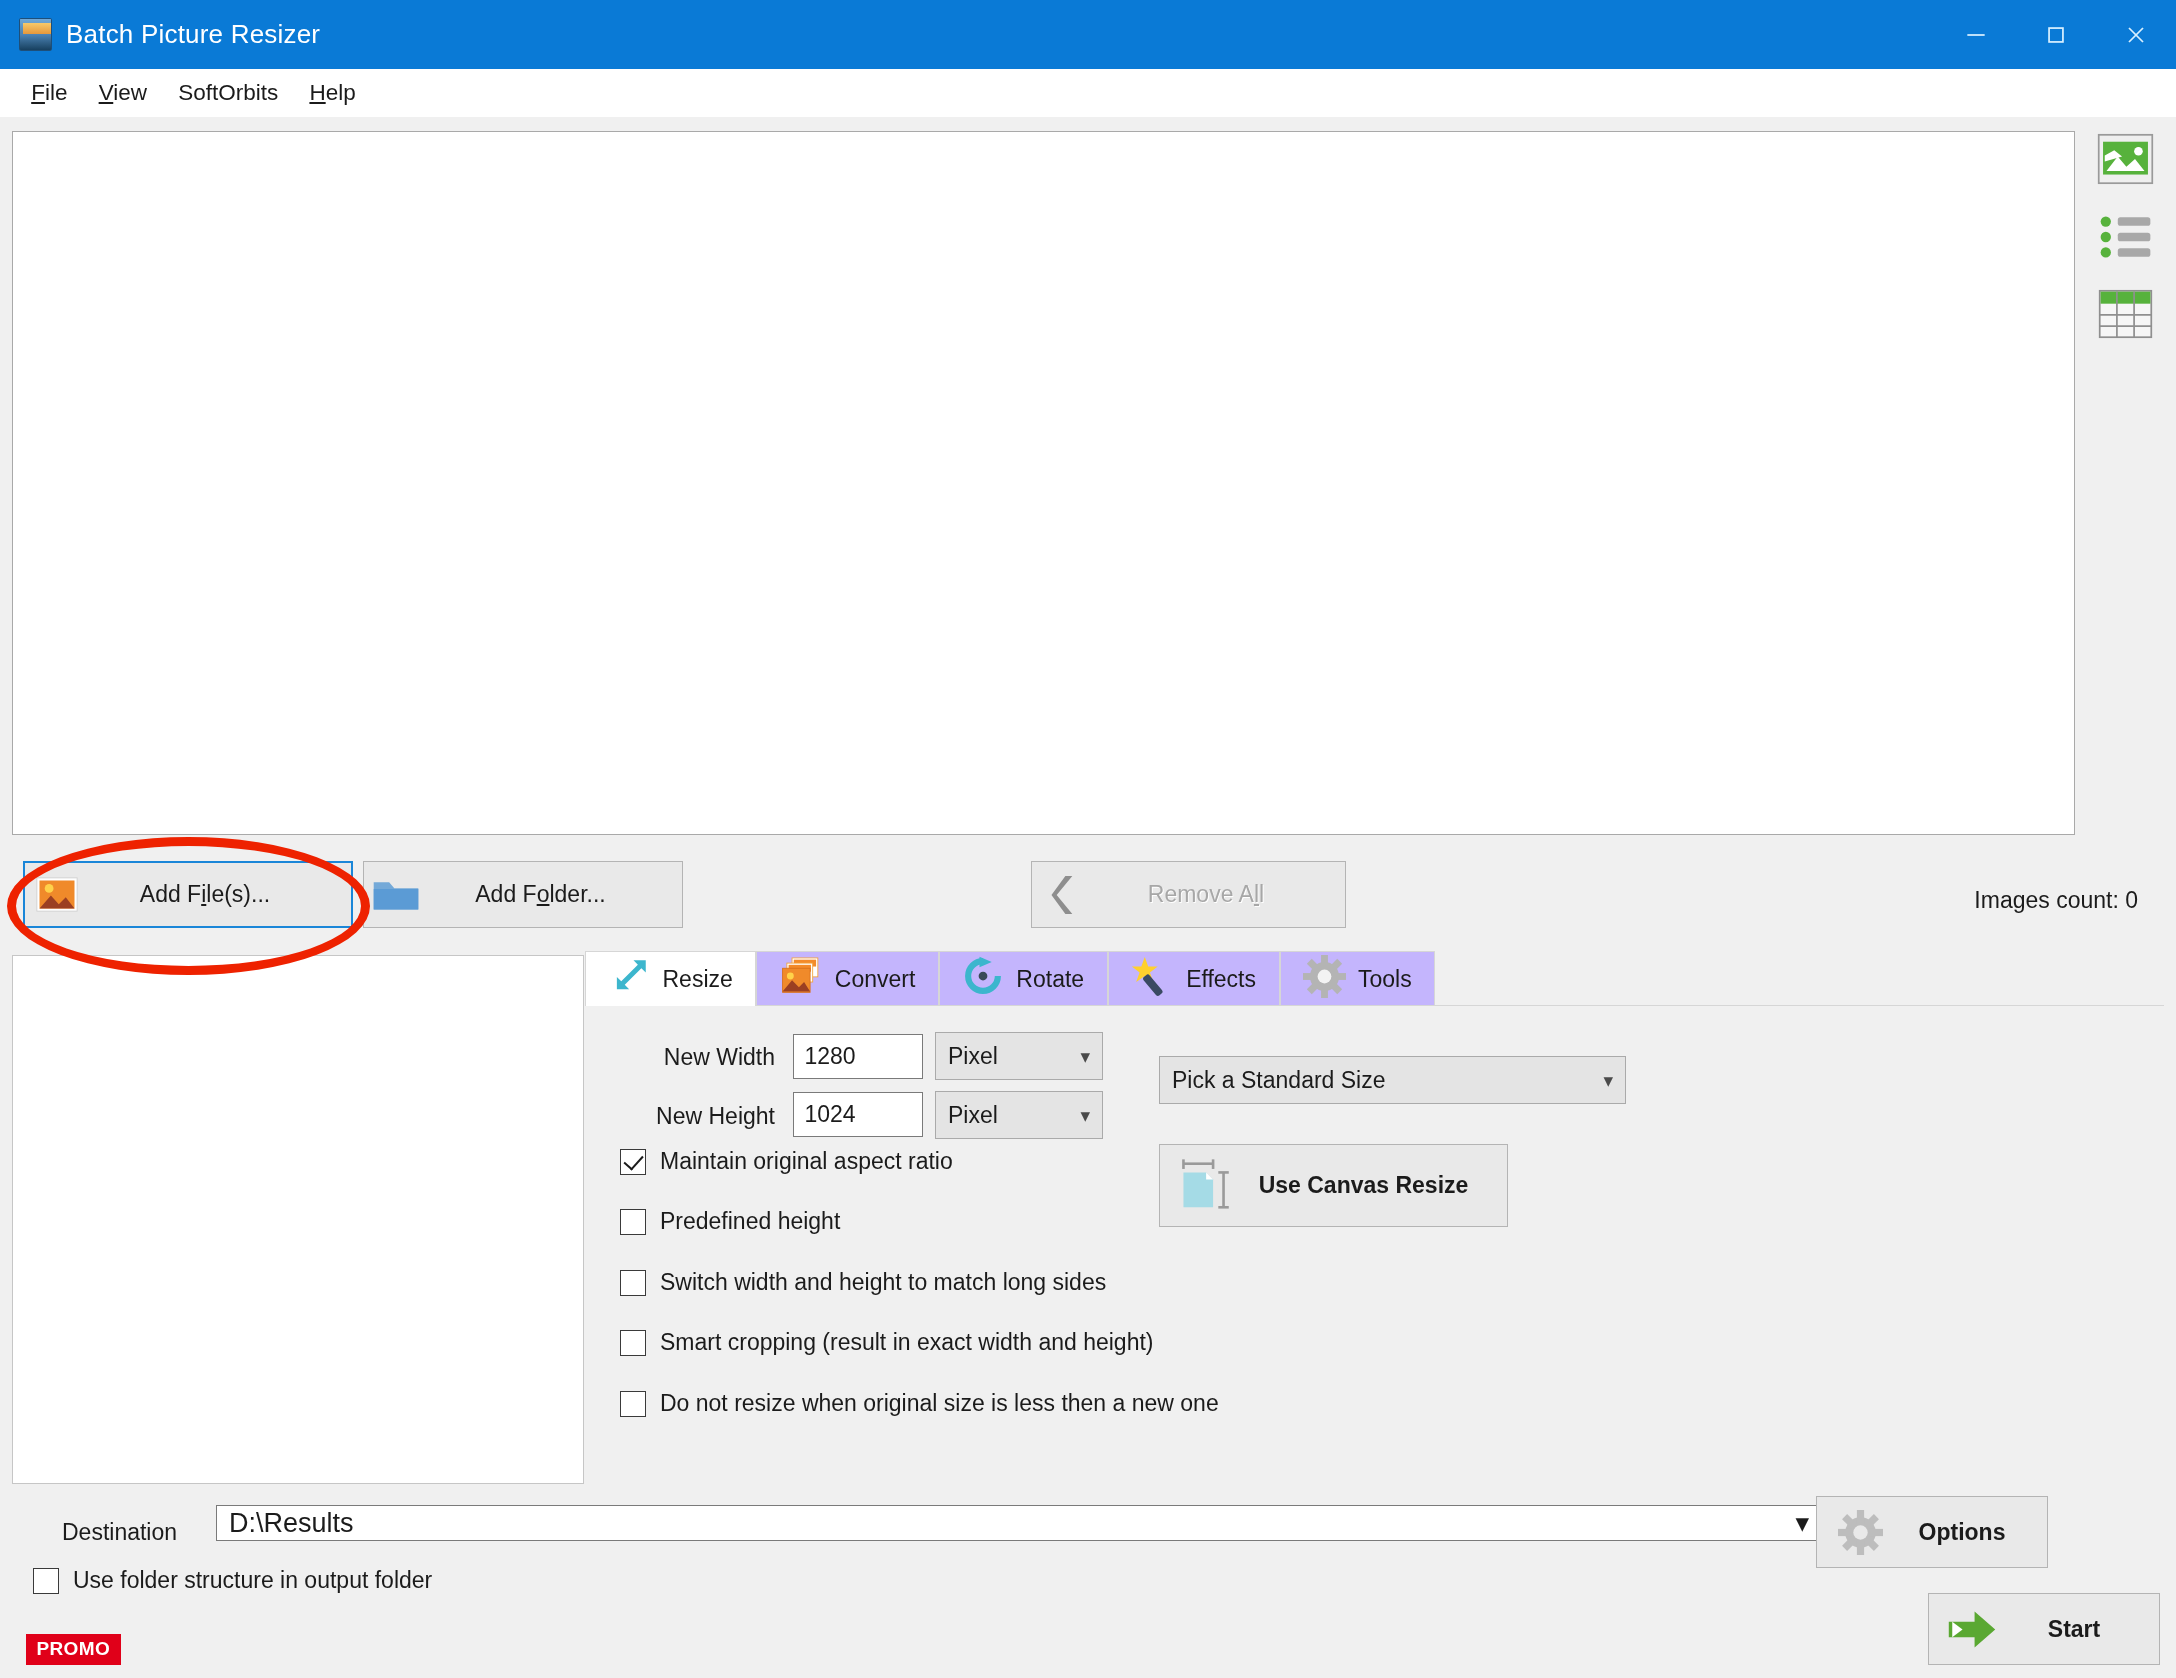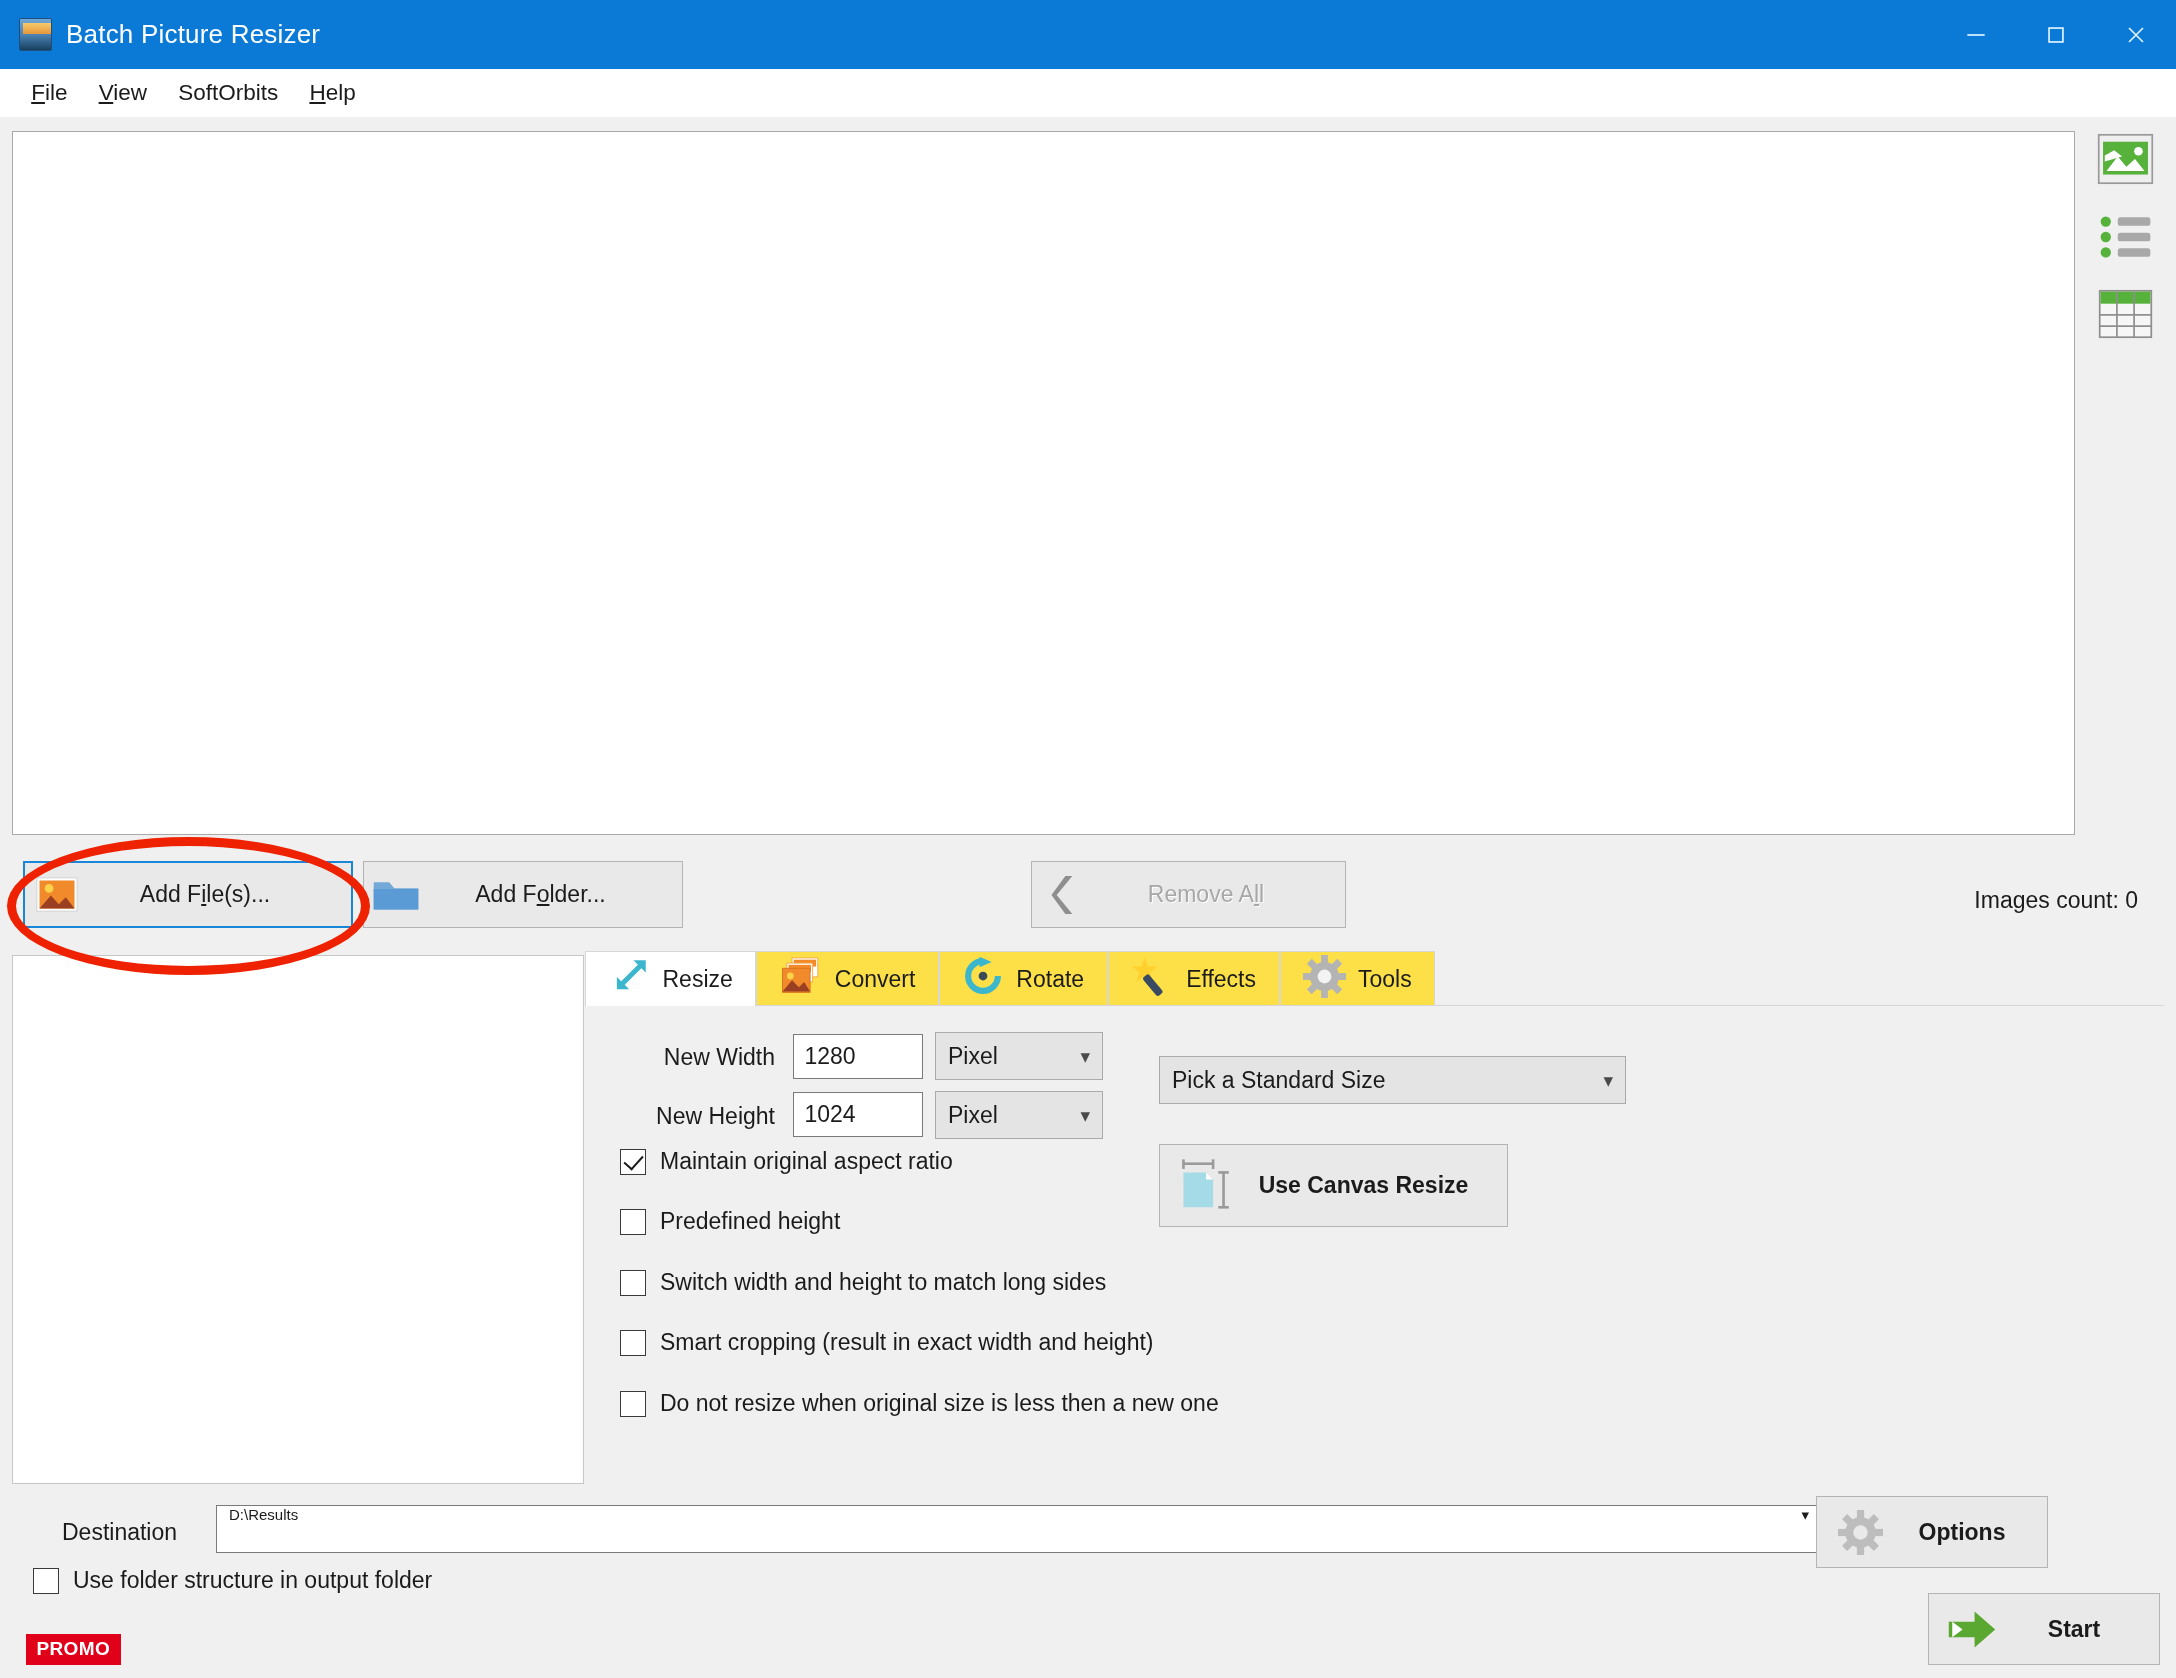--- a/index.html
+++ b/index.html
@@ -102,21 +102,21 @@
     position: absolute; left: 12px; top: 955px; width: 572px; height: 529px;
     background: #ffffff; border: 0.9px solid #c6c6c6;
   }
 
   
   .tabctl { position: absolute; left: 585px; top: 951px; width: 1579px; height: 534px; }
   .tabstrip { position: absolute; left: 0; top: 0; height: 55px; display: flex; }
   .tab {
     height: 55px; display: flex; align-items: center; gap: 12px;
     padding: 0 22.5px; border: 0.9px solid #d6d6d6; border-bottom: none;
-    background: #fde047; font-size: 23px; color: #1b1b1b; cursor: default;
+    background: #c4b5fd; font-size: 23px; color: #1b1b1b; cursor: default;
   }
   .tab.active { background: #ffffff; border-color: #d6d6d6; position: relative; z-index: 3; }
   .tab .tlbl { white-space: nowrap; }
   .tabbody {
     position: absolute; left: 0; top: 54px; width: 1579px; height: 480px;
     background: #f0f0f0; border-top: 0.9px solid #d6d6d6;
   }
 
   
   .lblr { position: absolute; font-size: 23px; color: #1b1b1b; text-align: right; }
@@ -147,23 +147,23 @@
   .bigbtn {
     position: absolute; background: #e9e9e9; border: 0.9px solid #b4b4b4;
     display: flex; align-items: center; cursor: default; font-weight: bold;
   }
   .bigbtn .ico { width: 86px; display: flex; justify-content: center; flex: none; }
   .bigbtn .lbl { flex: 1; text-align: center; font-size: 23px; color: #1b1b1b; padding-right: 26px; }
 
   
   .dest-label { position: absolute; left: 62px; top: 1519px; font-size: 23px; color: #1b1b1b; }
   .dest-combo {
-    position: absolute; left: 216px; top: 1505px; width: 1606px; height: 48px;
-    background: #ffffff; border: 0.9px solid #7a7a7a; display: flex; align-items: flex-start;
-    font-size: 15px; color: #1b1b1b; padding: 0 12px;
+    position: absolute; left: 216px; top: 1505px; width: 1606px; height: 36px;
+    background: #ffffff; border: 0.9px solid #7a7a7a; display: flex; align-items: center;
+    font-size: 27px; color: #1b1b1b; padding: 0 12px;
   }
   .dest-combo .dval { flex: 1; }
   .browse-btn {
     position: absolute; left: 1831px; top: 1499px; width: 80px; height: 59px;
     background: #e9e9e9; border: 0.9px solid #b4b4b4;
     display: flex; align-items: center; justify-content: center; cursor: default;
   }
   .folder-chk { position: absolute; left: 33px; top: 1567px; }
   .promo {
     position: absolute; left: 26px; top: 1634px; background: #e00019;

